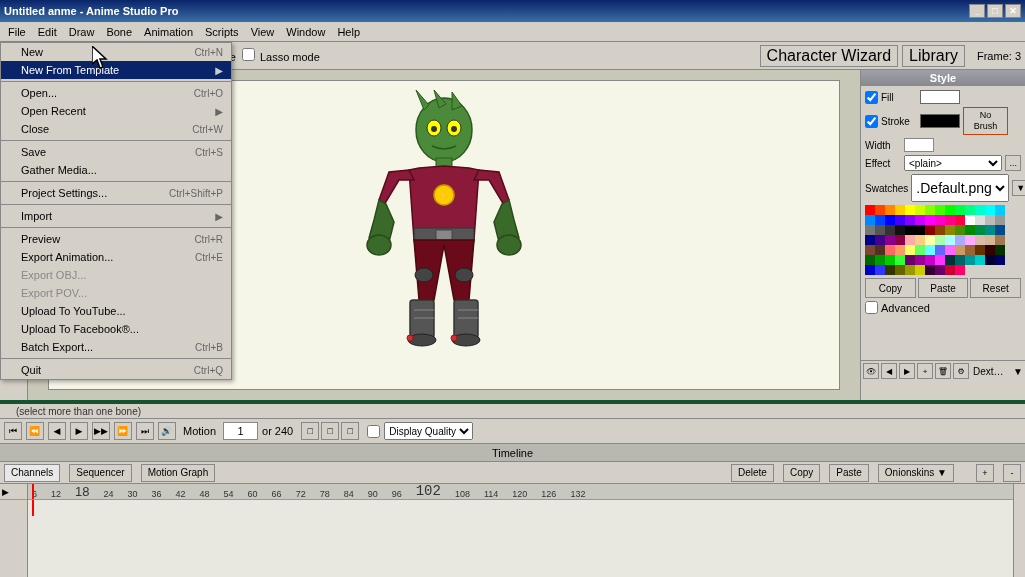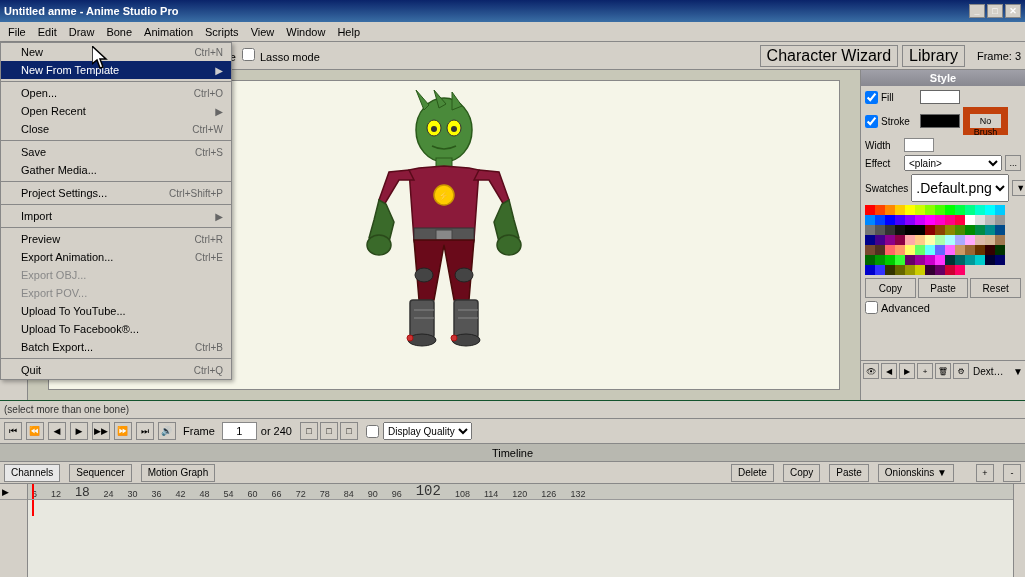--- a/index.html
+++ b/index.html
@@ -143,21 +143,21 @@
     }
     .style-input-small {
       width: 30px; height: 14px;
       border: 1px solid #888;
       font-size: 10px;
       padding: 0 2px;
     }
     .no-brush-btn {
       width: 45px; height: 28px;
       background: #d4d0c8;
-      border: 7px solid #c2410c;
+      border: 1px solid #c2410c;
       font-size: 9px;
       cursor: pointer;
       text-align: center;
       line-height: 28px;
     }
     .effect-row {
       display: flex; align-items: center; gap: 3px; margin-bottom: 3px;
     }
     #swatches-header {
       display: flex; align-items: center; gap: 3px; margin-bottom: 3px;
@@ -216,24 +216,24 @@
     }
     #layer-name {
       font-size: 10px; flex: 1; padding: 0 2px;
       white-space: nowrap; overflow: hidden; text-overflow: ellipsis;
     }
 
     
     #info-bar {
       height: 18px;
       background: #d4d0c8;
-      border-top: 1px solid #14532d;
+      border-top: 4px solid #14532d;
       display: flex;
       align-items: center;
-      padding: 0 4px;
+      padding: 0 16px;
       font-size: 10px;
       color: #333;
     }
 
     
     #playback-bar {
       height: 26px;
       background: #d4d0c8;
       border-top: 1px solid #888;
       border-bottom: 1px solid #888;
@@ -670,21 +670,21 @@
 
 <div id="playback-bar">
   <div class="play-btn">⏮</div>
   <div class="play-btn">⏪</div>
   <div class="play-btn">◀</div>
   <div class="play-btn">▶</div>
   <div class="play-btn">▶▶</div>
   <div class="play-btn">⏩</div>
   <div class="play-btn">⏭</div>
   <div class="play-btn">🔊</div>
-  <span style="font-size:11px; margin:0 3px;">Frame</span>
+  <span style="font-size:11px; margin:0 3px;">Motion</span>
   <input type="text" id="frame-input" value="1" style="">
   <span id="total-frames">or 240</span>
   <div style="display:flex; gap:2px; margin:0 4px;">
     <div class="frame-size-btn">□</div>
     <div class="frame-size-btn">□</div>
     <div class="frame-size-btn">□</div>
   </div>
   <input type="checkbox" style="">
   <select class="quality-dropdown">
     <option>Display Quality</option>

